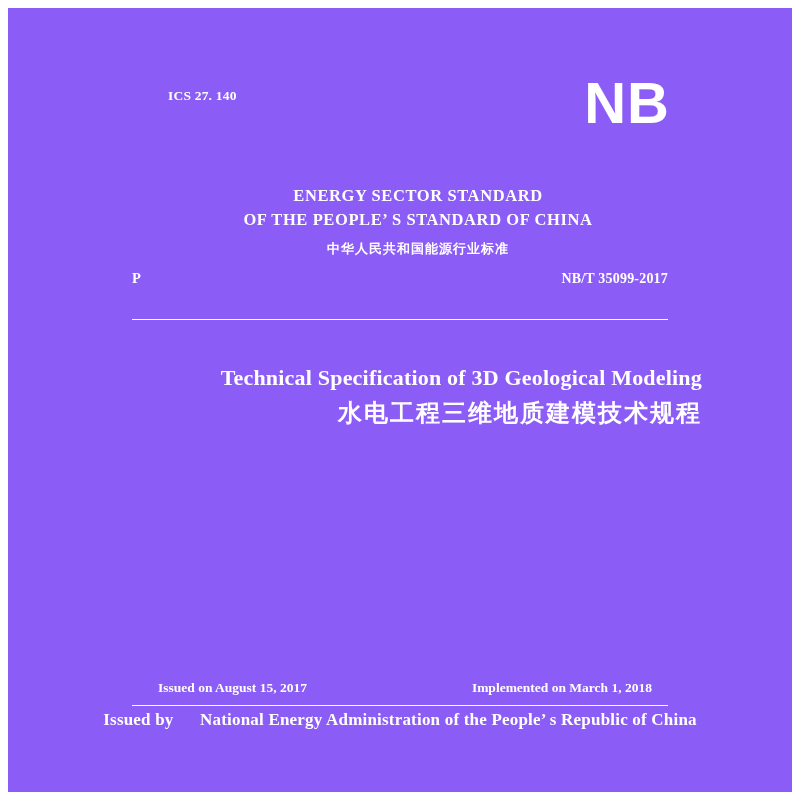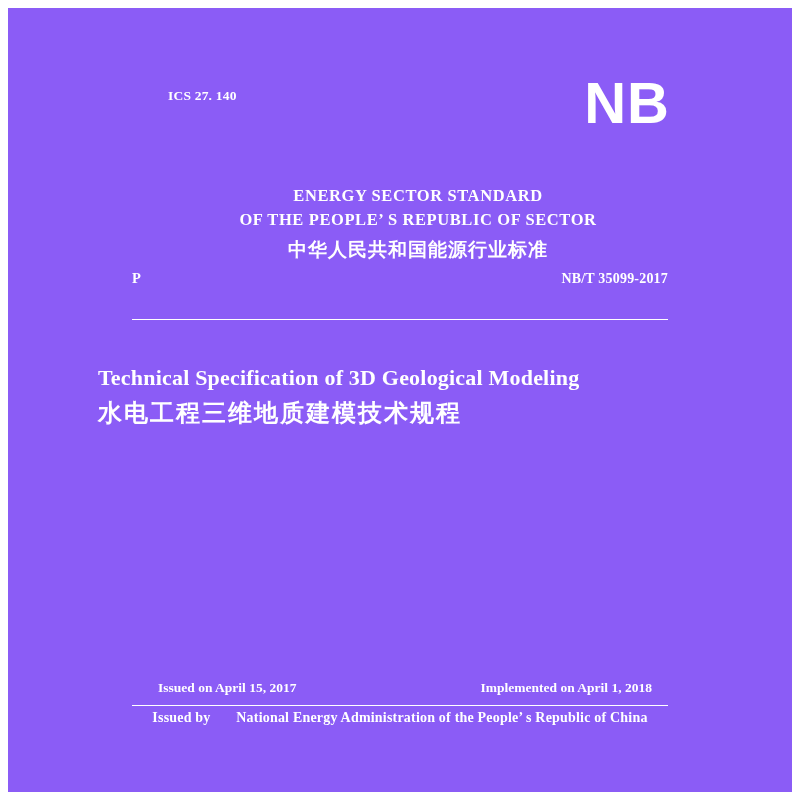--- a/index.html
+++ b/index.html
@@ -63,21 +63,21 @@
   }
   .std-line-en {
     font-weight: bold;
     font-size: 16.5px;
     line-height: 24px;
     letter-spacing: 0.6px;
   }
   .std-line-cn {
     font-family: "DejaVu Sans", sans-serif;
     font-weight: bold;
-    font-size: 19px;
+    font-size: 13px;
     line-height: 26px;
     margin-top: 4px;
     letter-spacing: 1px;
   }
 
   .code-row {
     position: absolute;
     left: 124px;
     right: 124px;
     top: 262px;
@@ -105,21 +105,21 @@
   }
   .rule-top { top: 311px; }
   .rule-bottom { top: 697px; }
 
   
   .title-block {
     position: absolute;
     left: 90px;
     right: 90px;
     top: 352px;
-    text-align: left;
+    text-align: right;
   }
   .title-en {
     font-weight: bold;
     font-size: 22px;
     line-height: 35px;
     letter-spacing: 0.2px;
   }
   .title-cn {
     font-family: "DejaVu Sans", sans-serif;
     font-weight: bold;
@@ -141,60 +141,60 @@
   }
 
   
   .issuer-row {
     position: absolute;
     left: 0;
     right: 0;
     top: 702px;
     text-align: center;
     font-weight: bold;
-    font-size: 14px;
+    font-size: 17px;
     letter-spacing: 0.2px;
   }
   .issuer-label {
     margin-right: 22px;
   }
 </style>
 </head>
 <body>
 
 <div class="page">
   <div class="inner">
 
     <div class="codes">
       <div>ICS 27. 140</div>
     </div>
 
     <div class="nb-logo">NB</div>
 
     <div class="std-block">
       <div class="std-line-en">ENERGY SECTOR STANDARD</div>
-      <div class="std-line-en">OF THE PEOPLE’ S REPUBLIC OF SECTOR</div>
+      <div class="std-line-en">OF THE PEOPLE’ S STANDARD OF CHINA</div>
       <div class="std-line-cn">中华人民共和国能源行业标准</div>
     </div>
 
     <div class="code-row">
       <div class="left">P</div>
       <div class="right">NB/T 35099-2017</div>
     </div>
 
     <div class="rule rule-top"></div>
 
     <div class="title-block">
       <div class="title-en">Technical Specification of 3D Geological Modeling</div>
       <div class="title-cn">水电工程三维地质建模技术规程</div>
     </div>
 
     <div class="dates-row">
-      <div>Issued on April 15, 2017</div>
-      <div>Implemented on April 1, 2018</div>
+      <div>Issued on August 15, 2017</div>
+      <div>Implemented on March 1, 2018</div>
     </div>
 
     <div class="rule rule-bottom"></div>
 
     <div class="issuer-row">
       <span class="issuer-label">Issued by</span>
       <span>National Energy Administration of the People’ s Republic of China</span>
     </div>
 
   </div>

